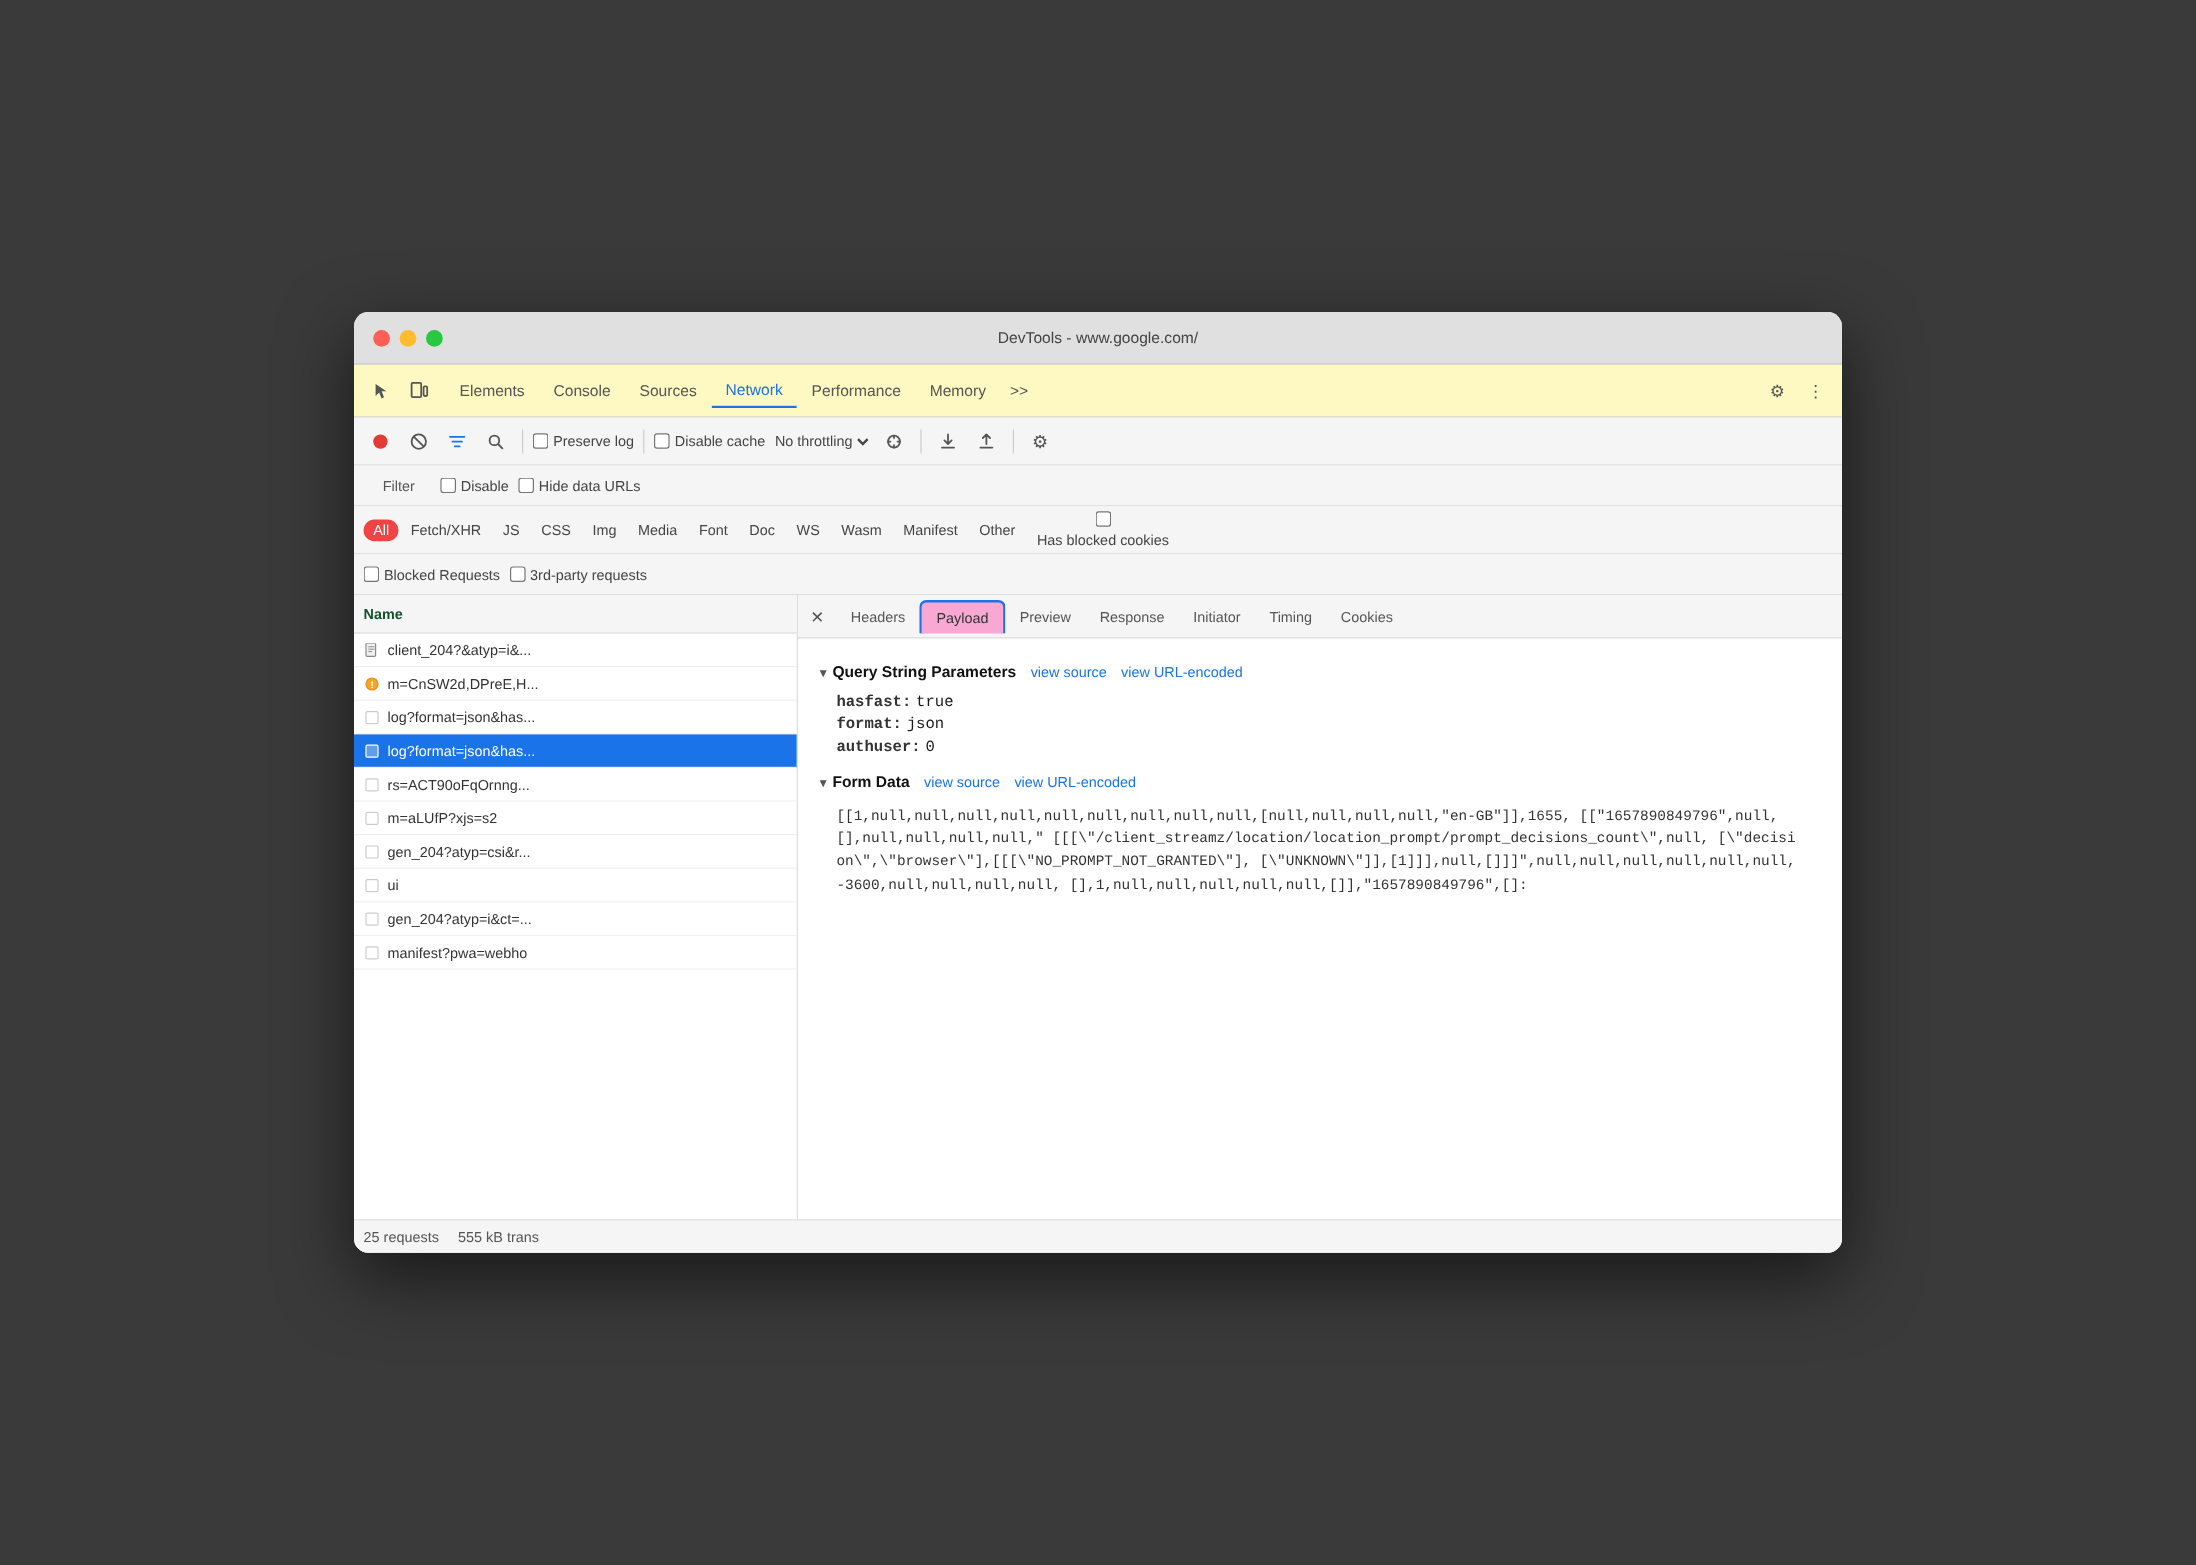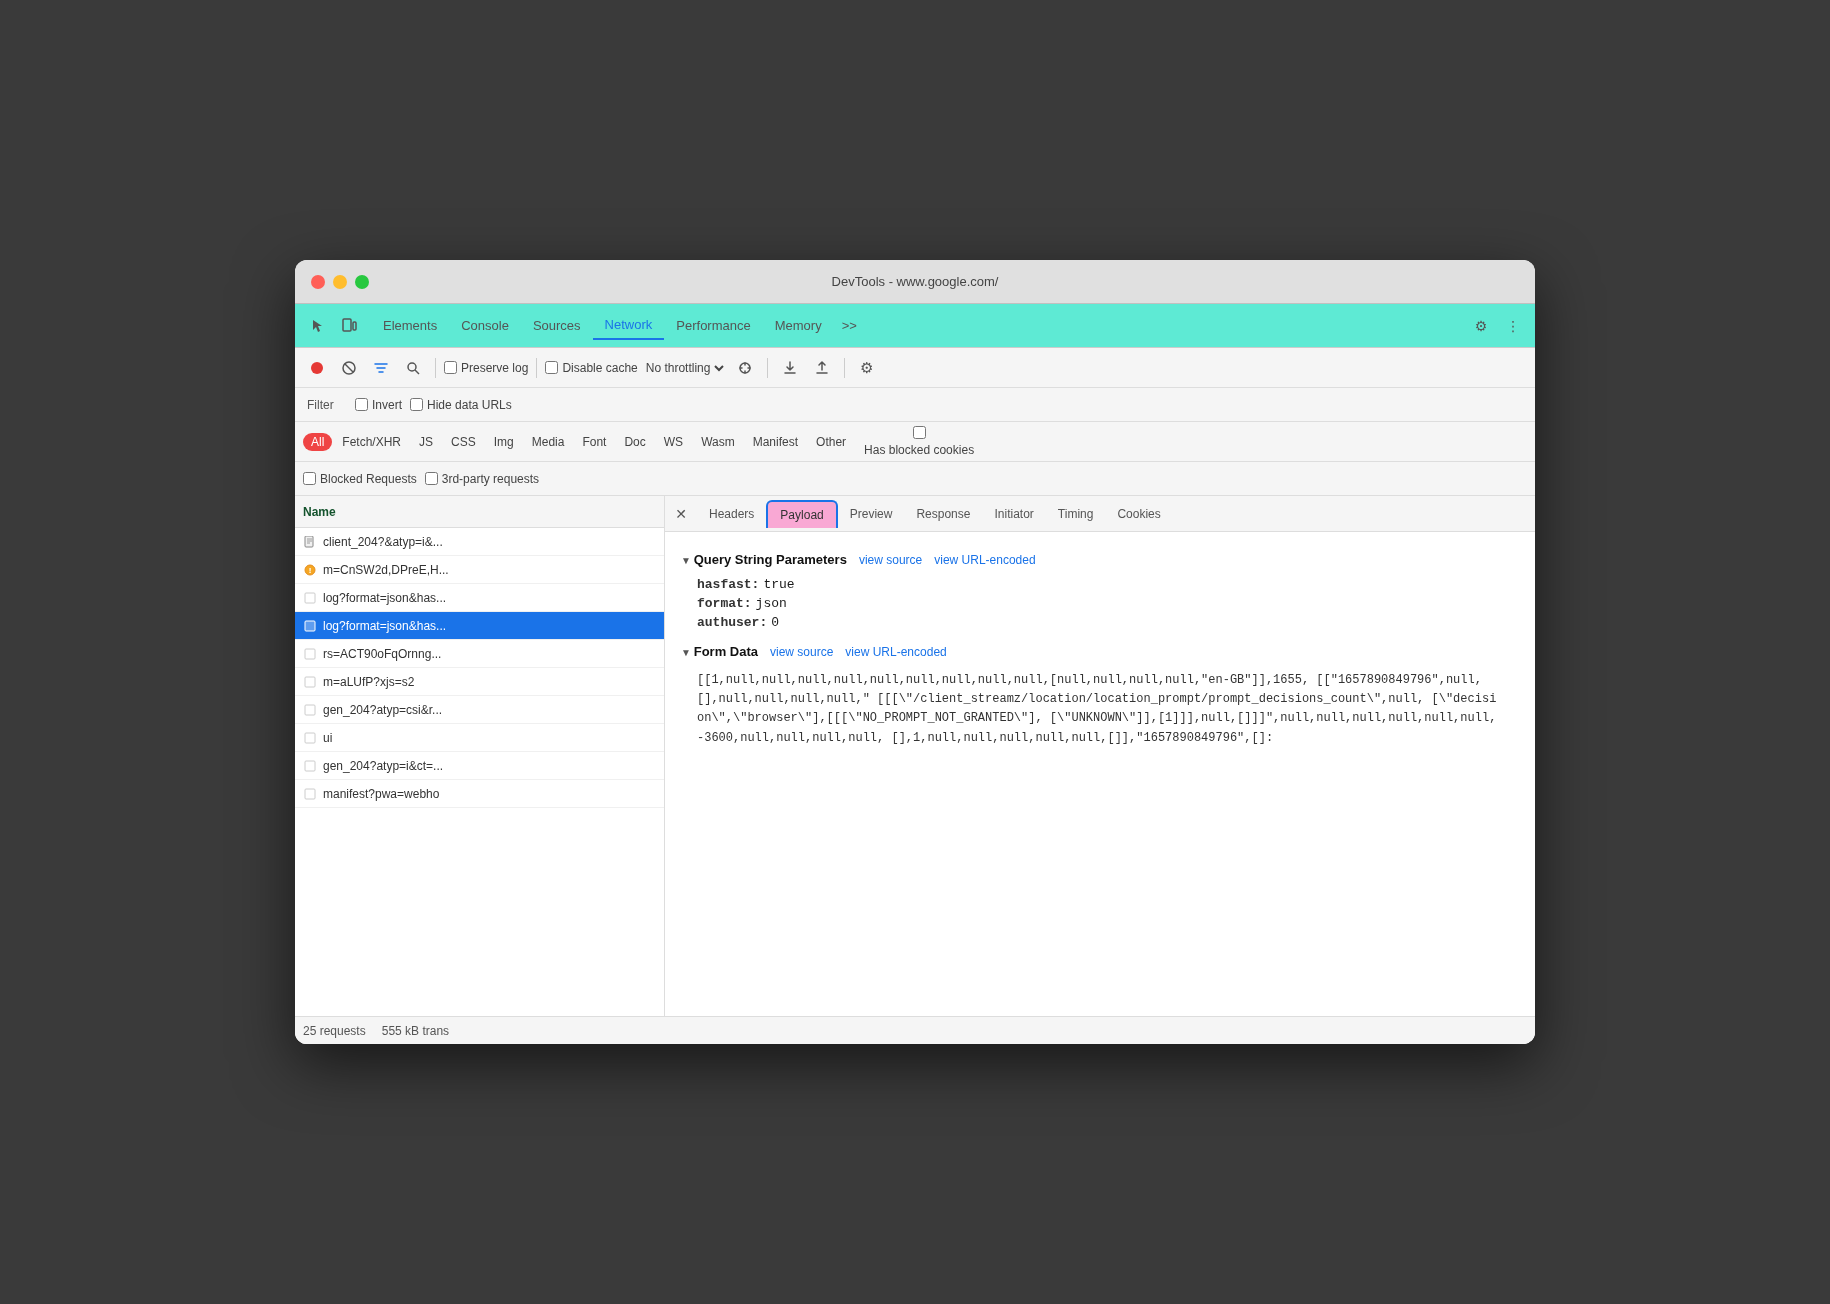--- a/index.html
+++ b/index.html
@@ -43,21 +43,21 @@
       font-size: 13px;
       font-weight: 500;
       color: #444;
     }
     
     .devtools {
       background: #f5f5f5;
     }
     
     .tabbar {
-      background: #5eead4;
+      background: #fef9c3;
       border-bottom: 1px solid #ccc;
       display: flex;
       align-items: center;
       padding: 0 8px;
       height: 44px;
     }
     .tabbar-icons {
       display: flex;
       gap: 4px;
       margin-right: 8px;
@@ -142,21 +142,21 @@
       background: transparent;
       color: #444;
       cursor: pointer;
     }
     
     .filter-row {
       background: #f5f5f5;
       border-bottom: 1px solid #ddd;
       display: flex;
       align-items: center;
-      padding: 4px 12px;
+      padding: 4px 24px;
       gap: 8px;
       height: 34px;
     }
     .filter-label {
       font-size: 12px;
       color: #555;
       width: 40px;
     }
     .checkbox-label-sm {
       display: flex;
@@ -483,21 +483,21 @@
           </svg>
       </button>
       <div class="toolbar-divider"></div>
       <button class="toolbar-btn">⚙</button>
     </div>
 
     <div class="filter-row">
       <span class="filter-label">Filter</span>
       <label class="checkbox-label-sm">
         <input type="checkbox" style="">
-        <span>Invert</span>
+        <span>Disable</span>
       </label>
       <label class="checkbox-label-sm">
         <input type="checkbox" style="">
         <span>Hide data URLs</span>
       </label>
     </div>
 
     <div class="type-filter-row">
       <button class="type-btn active">All</button>
       <button class="type-btn">Fetch/XHR</button>

